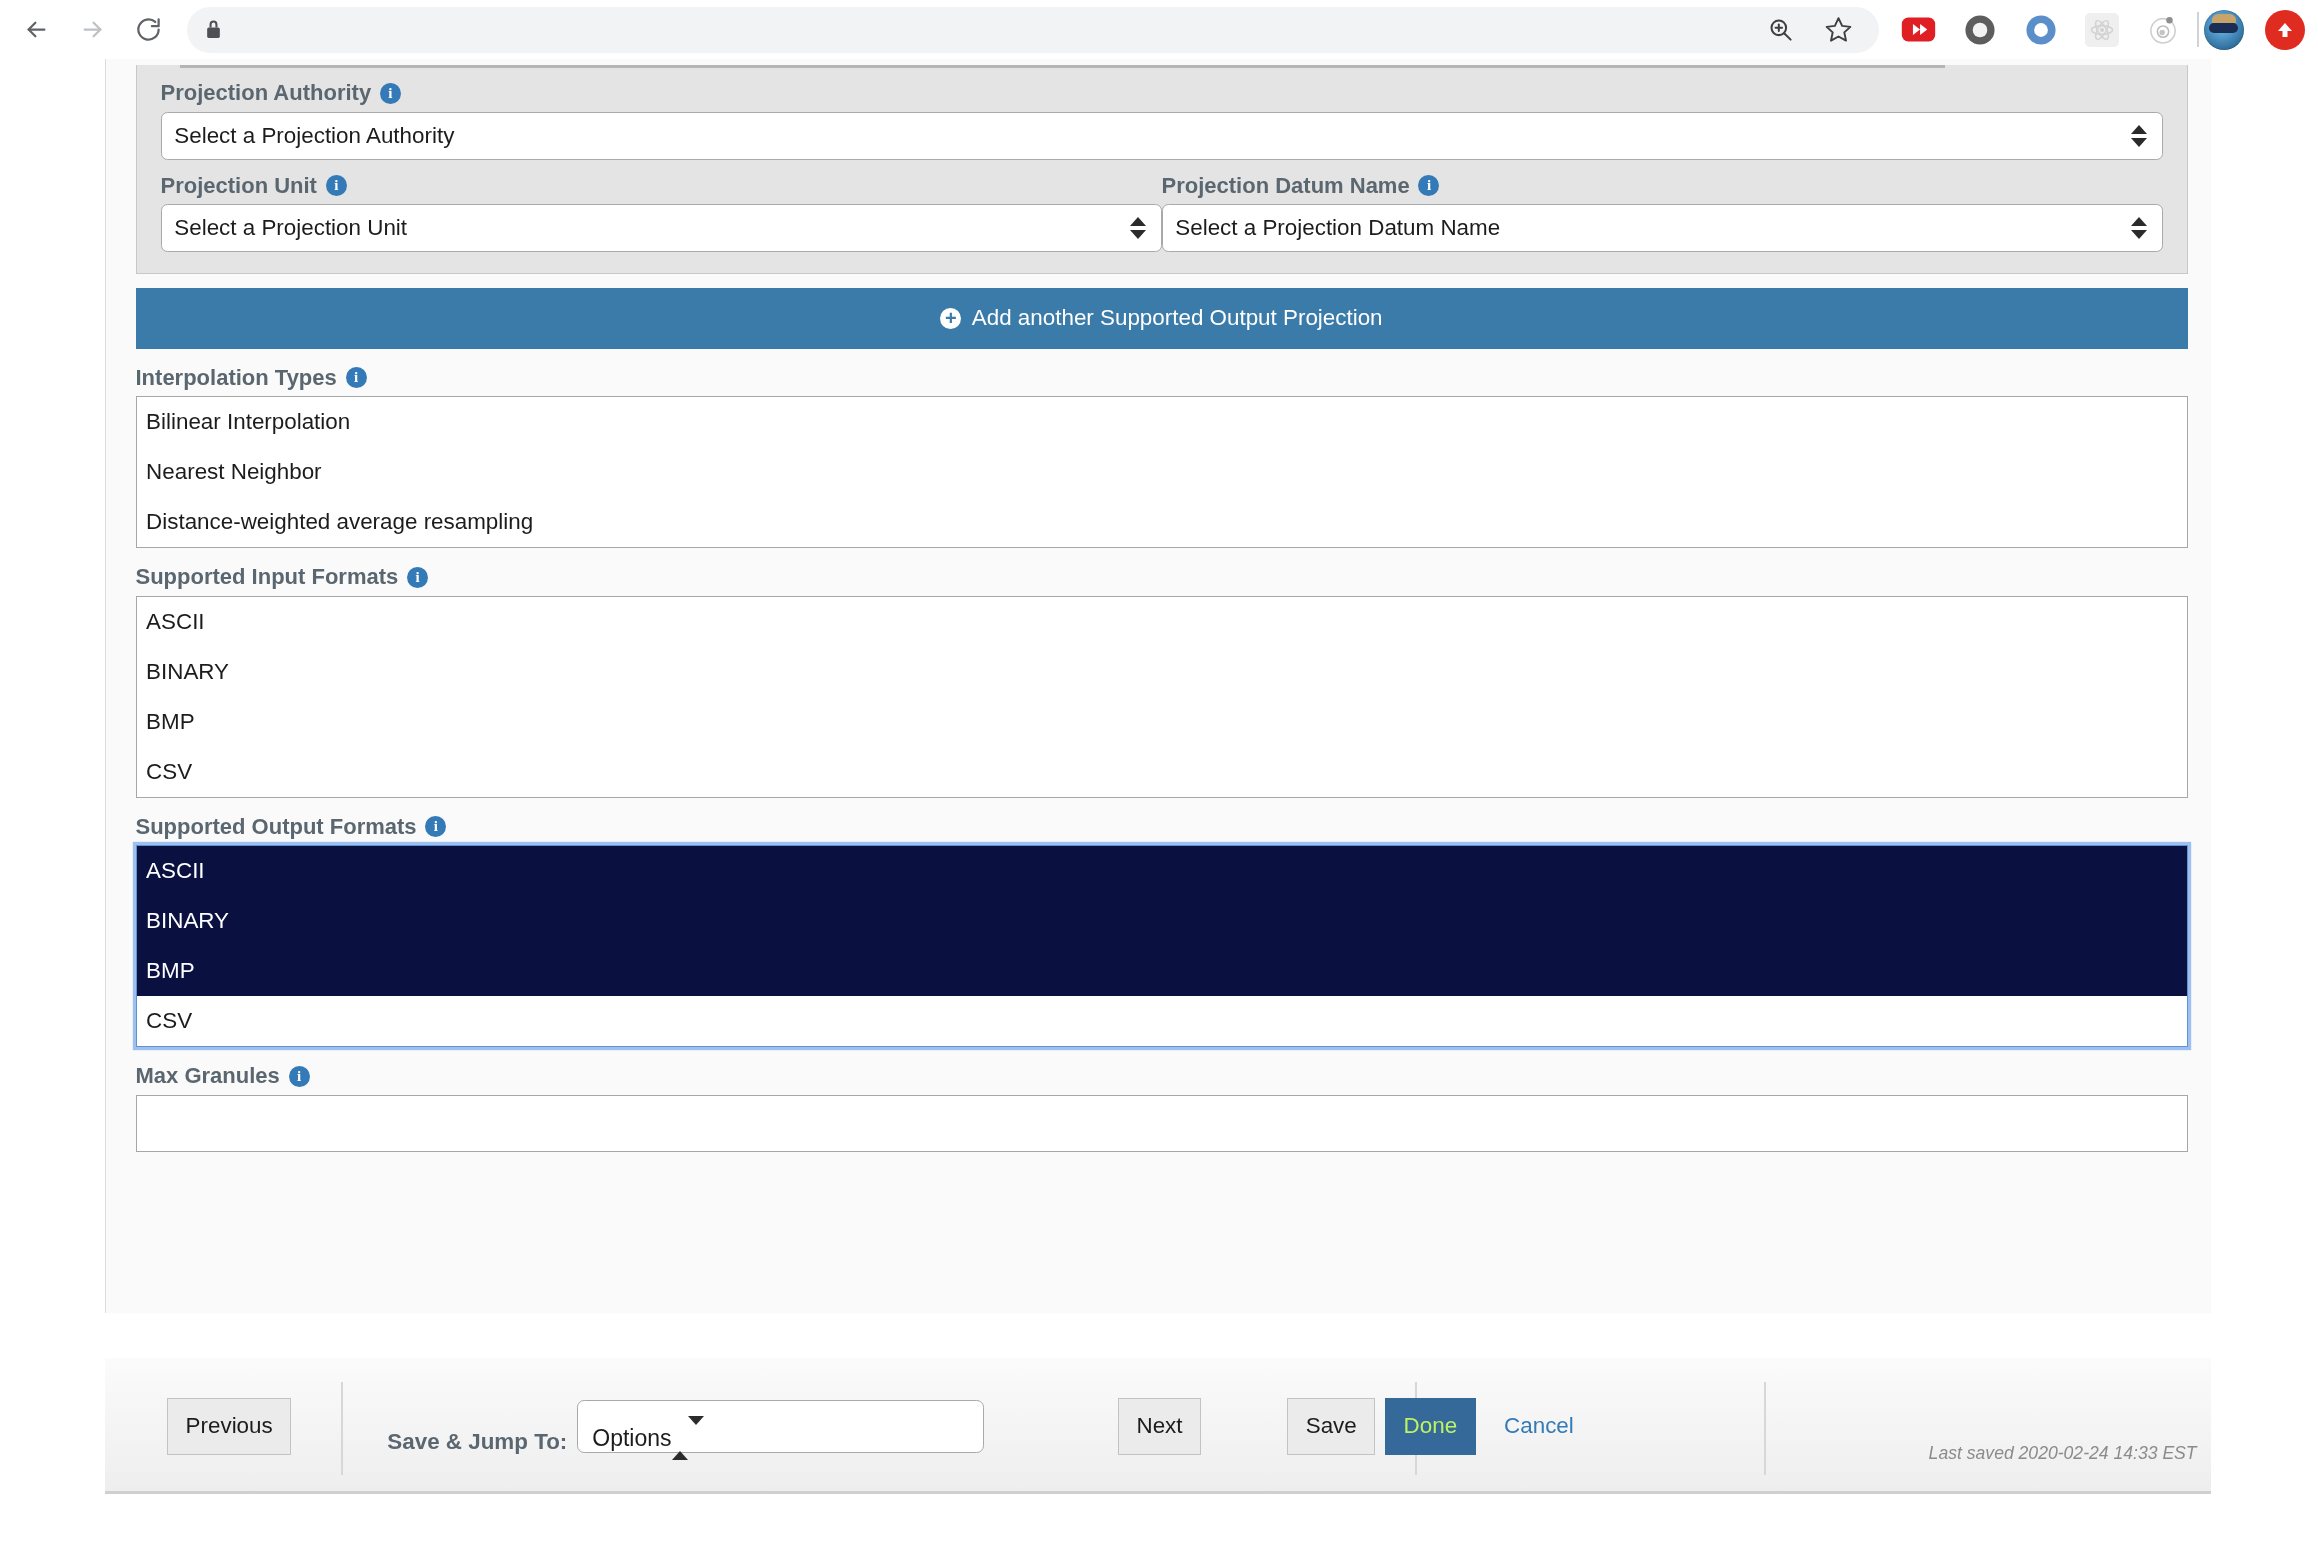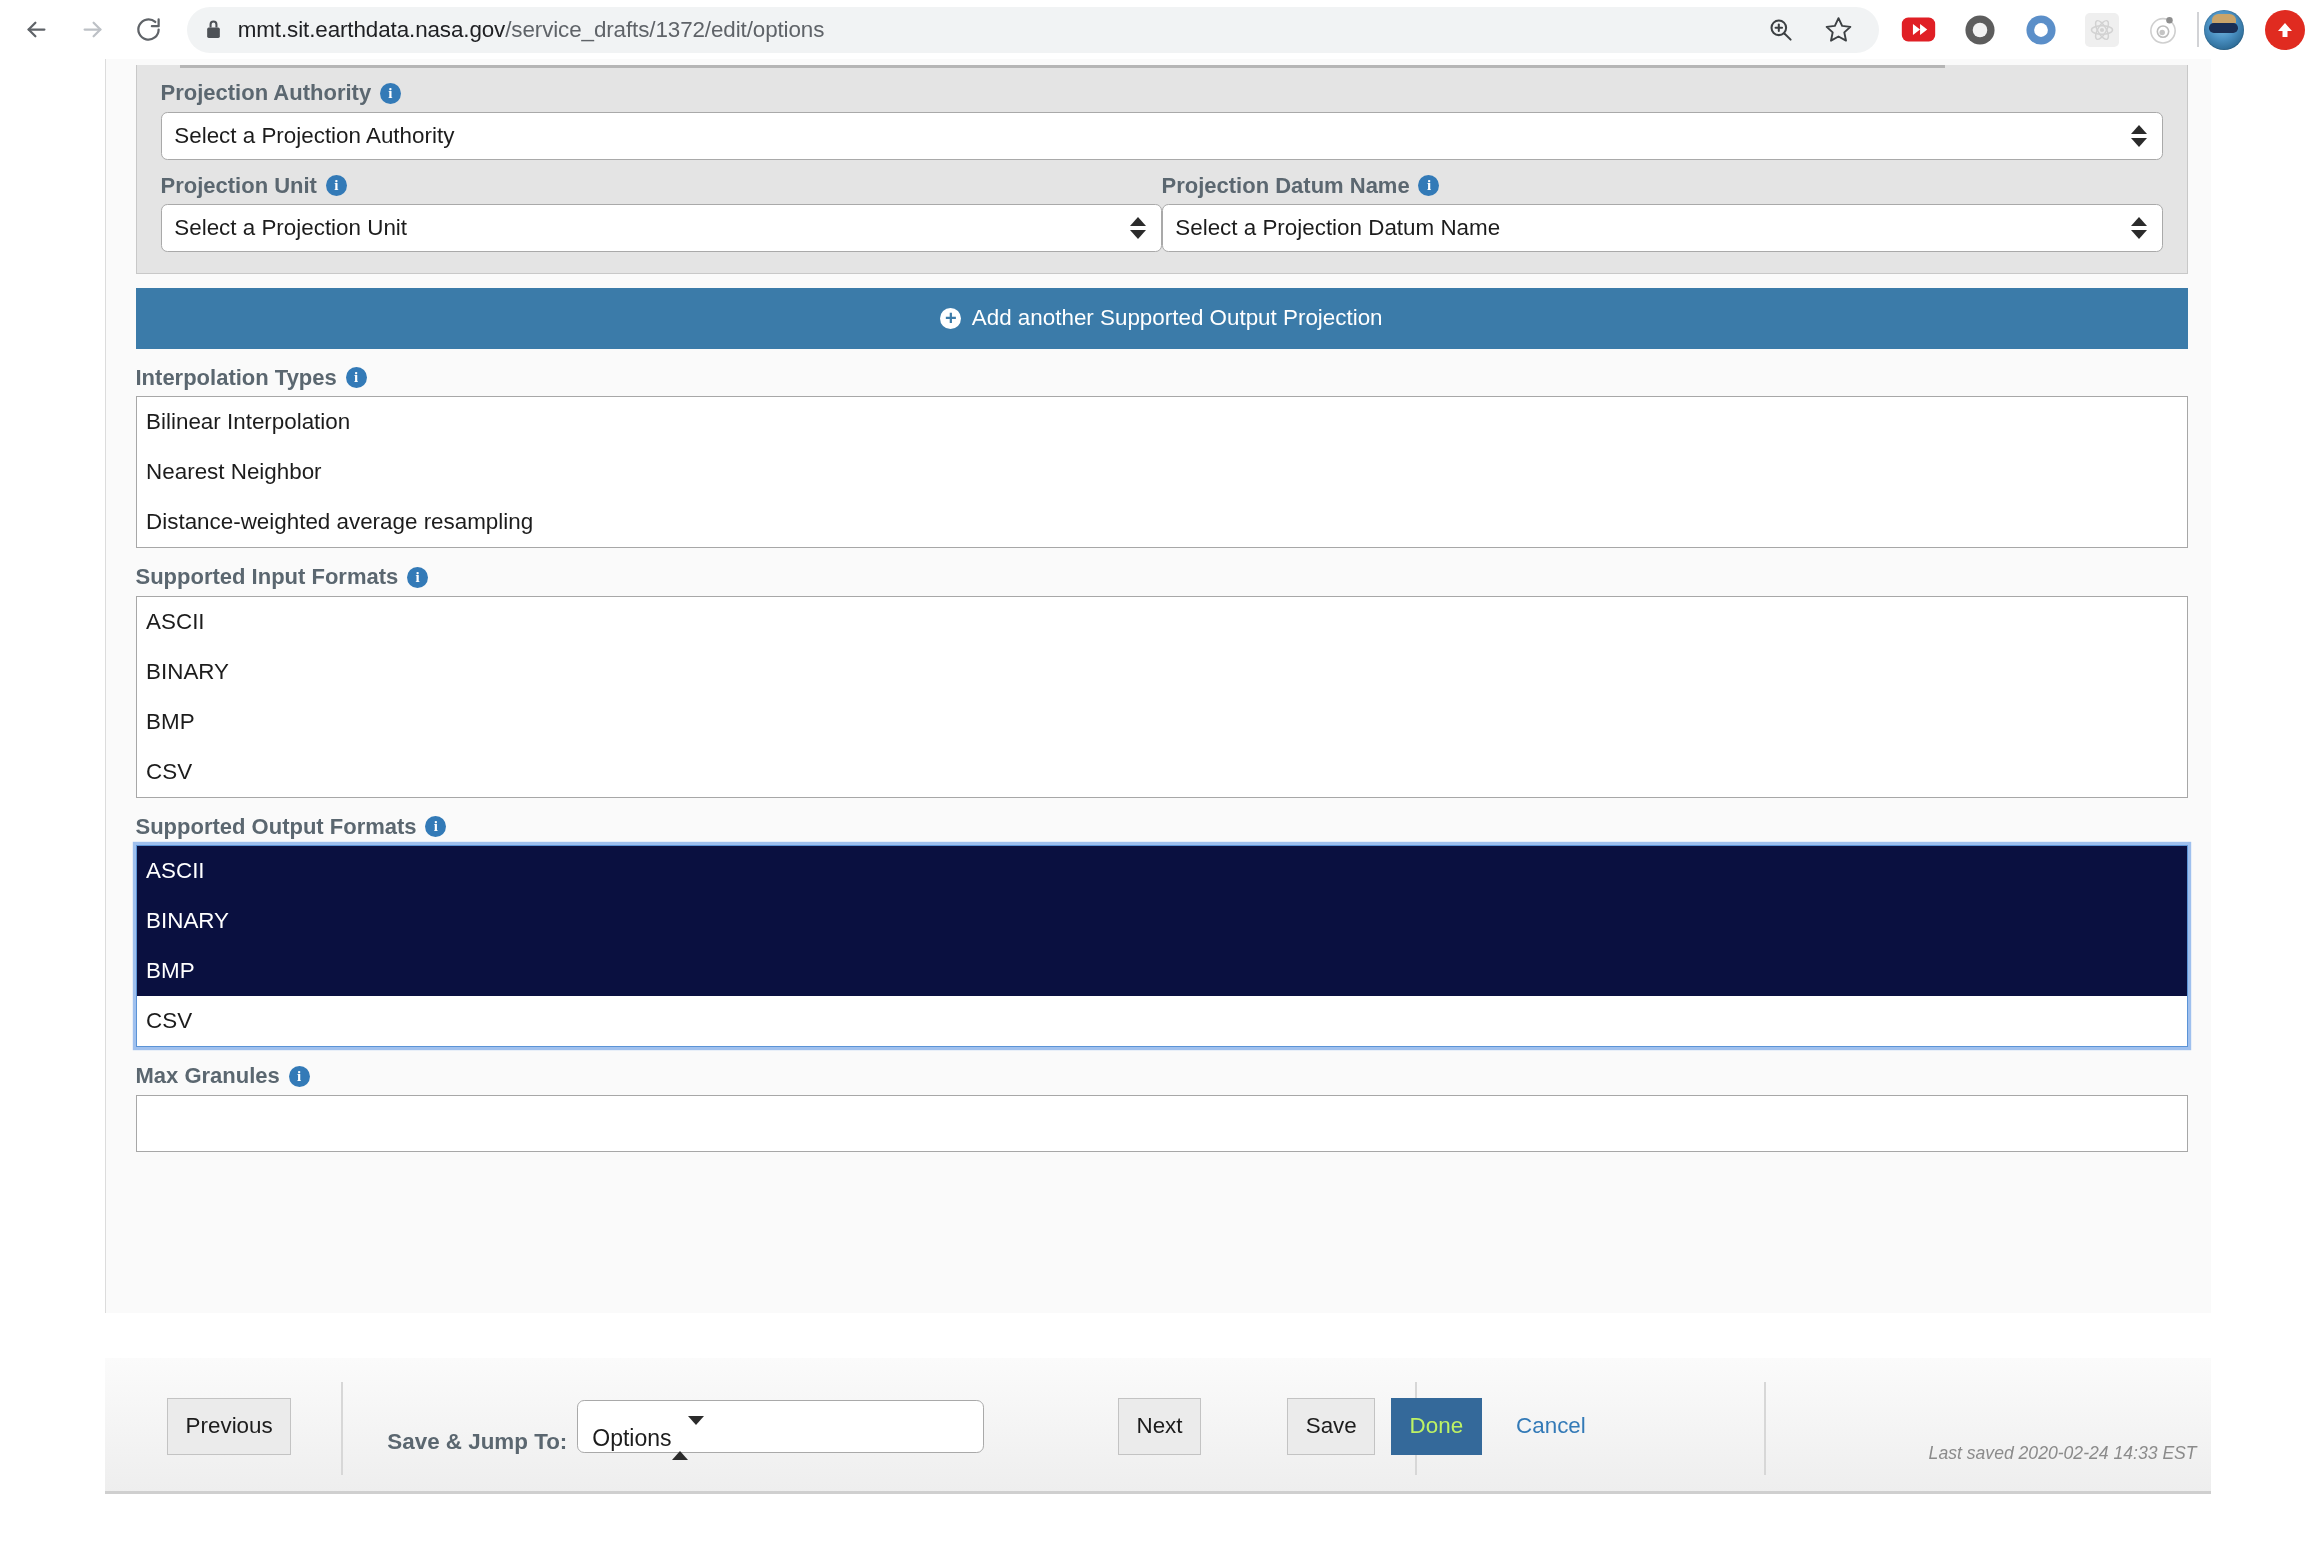--- a/index.html
+++ b/index.html
@@ -297,21 +297,20 @@
     </div>
   </div>
 
   <div class="omnibox">
     <span class="lock-icon">
       <svg width="19" height="22.4" viewBox="0 0 24 28" fill="#4d5156">
           <rect x="4" y="12" width="16" height="13" rx="2"></rect>
           <path d="M7 12v-4a5 5 0 0 1 10 0v4h-2.6V8a2.4 2.4 0 0 0-4.8 0v4z"></path>
         </svg>
     </span>
-    <span class="url-text"><span>mmt.sit.earthdata.nasa.gov</span><span class="url-rest">/service_drafts/1372/edit/options</span></span>
     <span class="omni-actions">
       <span class="ext-icon">
         <svg width="27" height="27" viewBox="0 0 24 24" fill="none" stroke="#3c4043" stroke-width="1.8" stroke-linecap="round">
             <circle cx="10.5" cy="10.5" r="6.5"></circle>
             <line x1="15.5" y1="15.5" x2="21" y2="21"></line>
             <line x1="10.5" y1="7.6" x2="10.5" y2="13.4"></line>
             <line x1="7.6" y1="10.5" x2="13.4" y2="10.5"></line>
           </svg>
       </span>
       <span class="ext-icon">
@@ -491,21 +490,21 @@
           <span class="arrows"><span class="tri-up"></span><span class="tri-dn"></span></span>
         </div>
       </div>
       <div class="fdiv" style="left:1310px;"></div>
 
       <div class="fgroup" style="padding-left:134px;">
         <button class="btn">Next</button>
       </div>
       <div class="fdiv" style="left:1659px;"></div>
 
-      <div class="fgroup" style="padding-left:86px; gap:6px;">
+      <div class="fgroup" style="padding-left:86px; gap:0;">
         <button class="btn">Save</button>
         <button class="btn btn-primary" style="margin-left:9.6px;">Done</button>
         <button class="link-btn" style="margin-left:22.4px;">Cancel</button>
       </div>
 
       <div class="saved-note">Last saved 2020-02-24 14:33 EST</div>
     </div>
   </div>
 
 </div>

